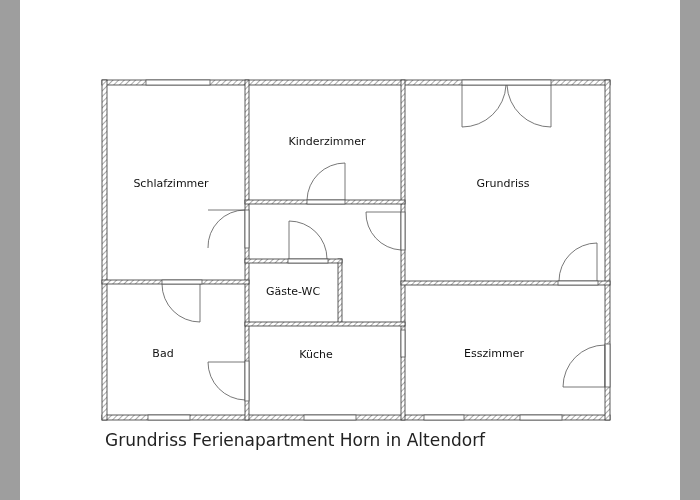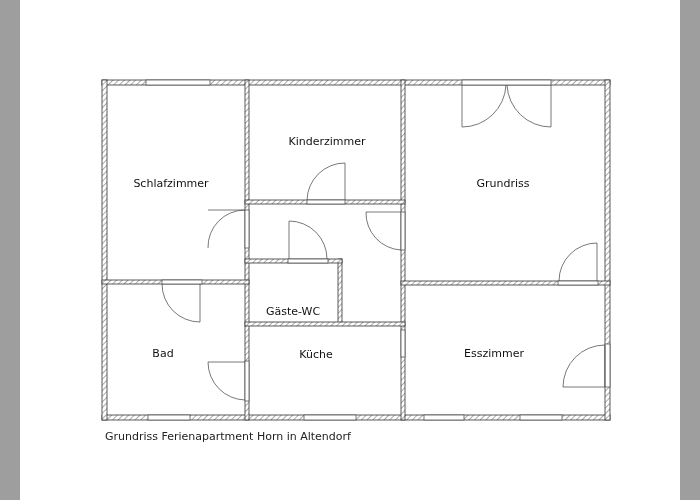--- a/index.html
+++ b/index.html
@@ -13,21 +13,21 @@
       background: #ffffff;
     }
     .gutter-left { position: absolute; left: 0; top: 0; width: 20px; height: 500px; background: #9e9e9e; }
     .gutter-right { position: absolute; left: 680px; top: 0; width: 20px; height: 500px; background: #9e9e9e; }
     svg.plan { position: absolute; left: 0; top: 0; }
     .room-label {
       position: absolute; font-size: 11px; color: #111;
       transform: translate(-50%, -50%); white-space: nowrap;
     }
     .caption {
-      position: absolute; left: 105px; top: 430px; font-size: 11px; color: #222;
+      position: absolute; left: 105px; top: 430px; font-size: 17px; color: #222;
       white-space: nowrap;
     }
   </style>
 </head>
 <body>
 
 <div class="gutter-left"></div>
 <div class="gutter-right"></div>
 
 <div>
@@ -118,19 +118,19 @@
       <g>
         <line x1="245" y1="362" x2="208" y2="362"></line>
         <path d="M 208 362 A 38 38 0 0 0 245 400"></path>
       </g>
     </g>
   </svg>
 
   <div class="room-label" style="left:171px; top:183px;">Schlafzimmer</div>
   <div class="room-label" style="left:327px; top:141px;">Kinderzimmer</div>
   <div class="room-label" style="left:503px; top:183px;">Grundriss</div>
-  <div class="room-label" style="left:293px; top:291px;margin-top:20px;">Gäste-WC</div>
+  <div class="room-label" style="left:293px; top:291px;">Gäste-WC</div>
   <div class="room-label" style="left:163px; top:353px;text-align:center;">Bad</div>
   <div class="room-label" style="left:316px; top:354px;text-align:center;">Küche</div>
   <div class="room-label" style="left:494px; top:353px;">Esszimmer</div>
 
   <div class="caption">Grundriss Ferienapartment Horn in Altendorf</div>
 </div>
 
 </body></html>

